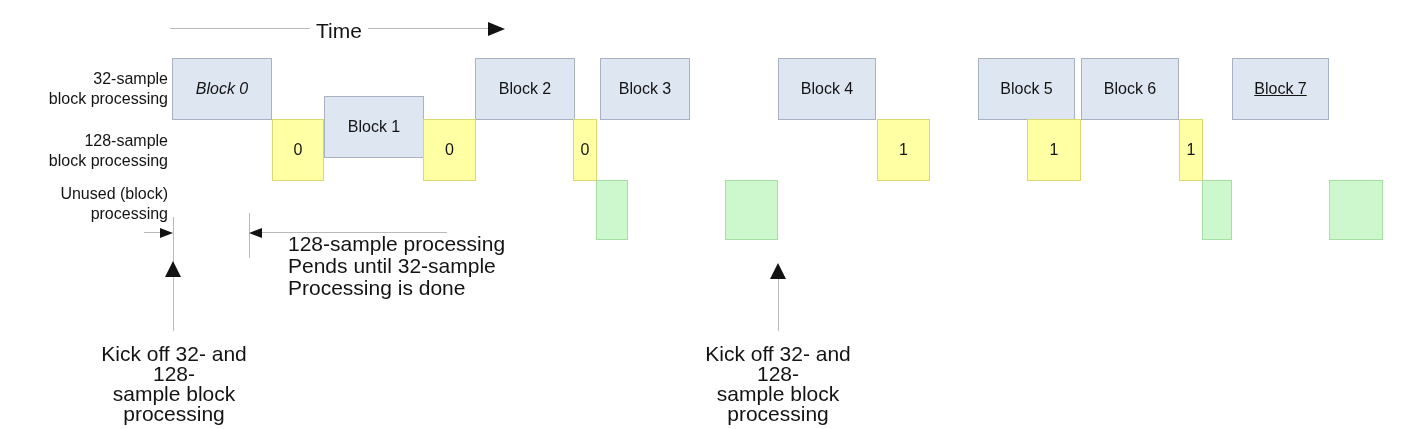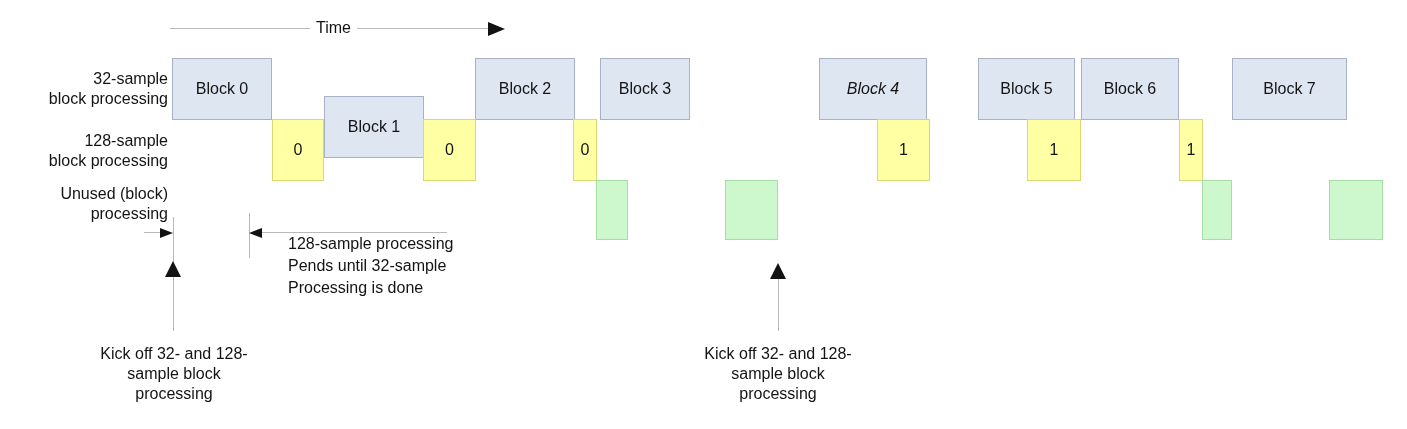--- a/index.html
+++ b/index.html
@@ -25,21 +25,21 @@
   .bfree { top: 180px; height: 60px; background: var(--free-fill);    border: 1px solid var(--free-border); }
   .row-label {
     position: absolute;
     left: 0;
     width: 168px;
     text-align: right;
     font-size: 16px;
     line-height: 20px;
     white-space: pre-line;
   }
-  .note { position: absolute; font-size: 16px; white-space: pre-line; }
+  .note { position: absolute; font-size: 21px; white-space: pre-line; }
   .hline { position: absolute; height: 1px; background: var(--line-gray); }
   .vline { position: absolute; width: 1px; background: var(--line-gray); }
   .tri { position: absolute; width: 0; height: 0; }
   .tri-right { border-top: 5px solid transparent; border-bottom: 5px solid transparent; border-left: 13px solid var(--arrow-black); }
   .tri-left  { border-top: 5px solid transparent; border-bottom: 5px solid transparent; border-right: 13px solid var(--arrow-black); }
   .tri-up    { border-left: 8px solid transparent; border-right: 8px solid transparent; border-bottom: 16px solid var(--arrow-black); }
   .tri-time  { border-top: 7px solid transparent; border-bottom: 7px solid transparent; border-left: 17px solid var(--arrow-black); }
 </style>
 </head>
 <body>
@@ -71,28 +71,28 @@
   <div class="note" style="left:84px; top:344px; width:180px; text-align:center; line-height:20px;">Kick off 32- and 128-
 sample block
 processing</div>
 
   <div class="vline" style="left:778px; top:279px; height:52px;"></div>
   <div class="tri tri-up" style="left:770px; top:263px;"></div>
   <div class="note" style="left:688px; top:344px; width:180px; text-align:center; line-height:20px;">Kick off 32- and 128-
 sample block
 processing</div>
 
-<div class="block b32" style="left: 172px; width: 100px;">Block 0</div>
+<div class="block b32" style="left: 172px; width: 100px; font-style: italic;">Block 0</div>
     <div class="block b32" style="left: 324px; width: 100px; margin-top: 38px;">Block 1</div>
     <div class="block b32" style="left: 475px; width: 100px;">Block 2</div>
     <div class="block b32" style="left: 600px; width: 90px;">Block 3</div>
-    <div class="block b32" style="left: 819px; width: 108px; font-style: italic;">Block 4</div>
+    <div class="block b32" style="left: 778px; width: 98px;">Block 4</div>
     <div class="block b32" style="left: 978px; width: 97px;">Block 5</div>
     <div class="block b32" style="left: 1081px; width: 98px;">Block 6</div>
-    <div class="block b32" style="left: 1232px; width: 115px;">Block 7</div>
+    <div class="block b32" style="left: 1232px; width: 97px; text-decoration: underline;">Block 7</div>
     <div class="block b128" style="left: 272px; width: 52px;">0</div>
     <div class="block b128" style="left: 423px; width: 53px;">0</div>
     <div class="block b128" style="left: 573px; width: 24px;">0</div>
     <div class="block b128" style="left: 877px; width: 53px;">1</div>
     <div class="block b128" style="left: 1027px; width: 54px;">1</div>
     <div class="block b128" style="left: 1179px; width: 24px;">1</div>
     <div class="block bfree" style="left: 596px; width: 32px;"></div>
     <div class="block bfree" style="left: 725px; width: 53px;"></div>
     <div class="block bfree" style="left: 1202px; width: 30px;"></div>
     <div class="block bfree" style="left: 1329px; width: 54px;"></div>

